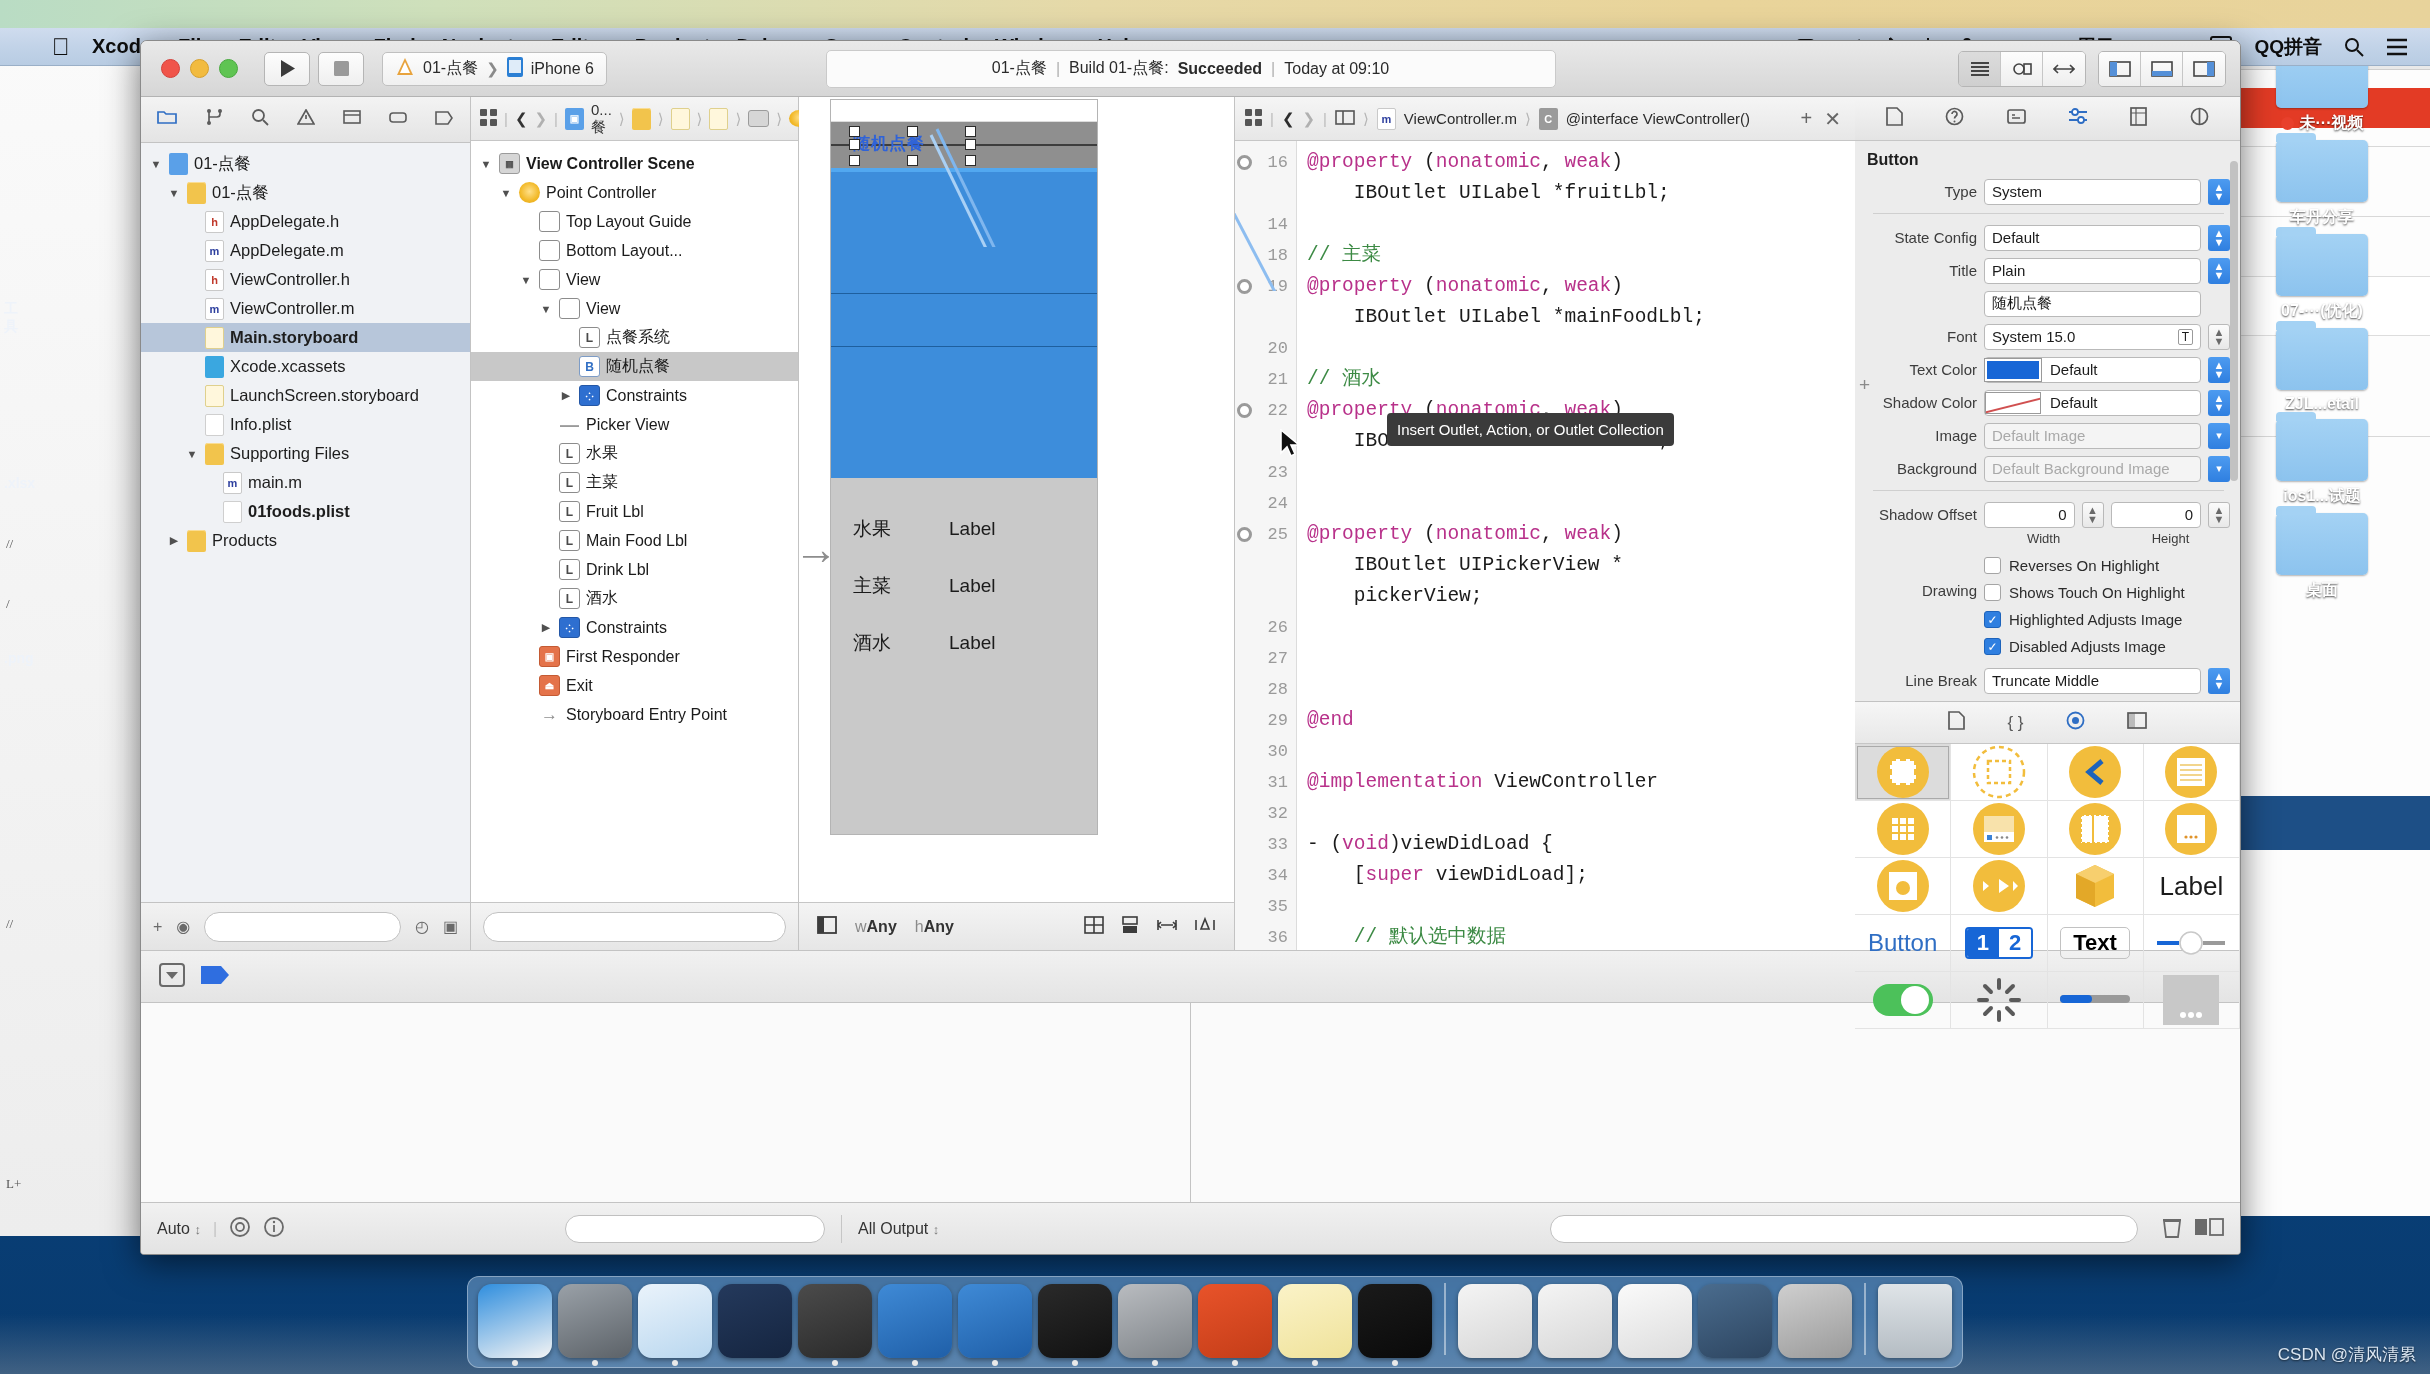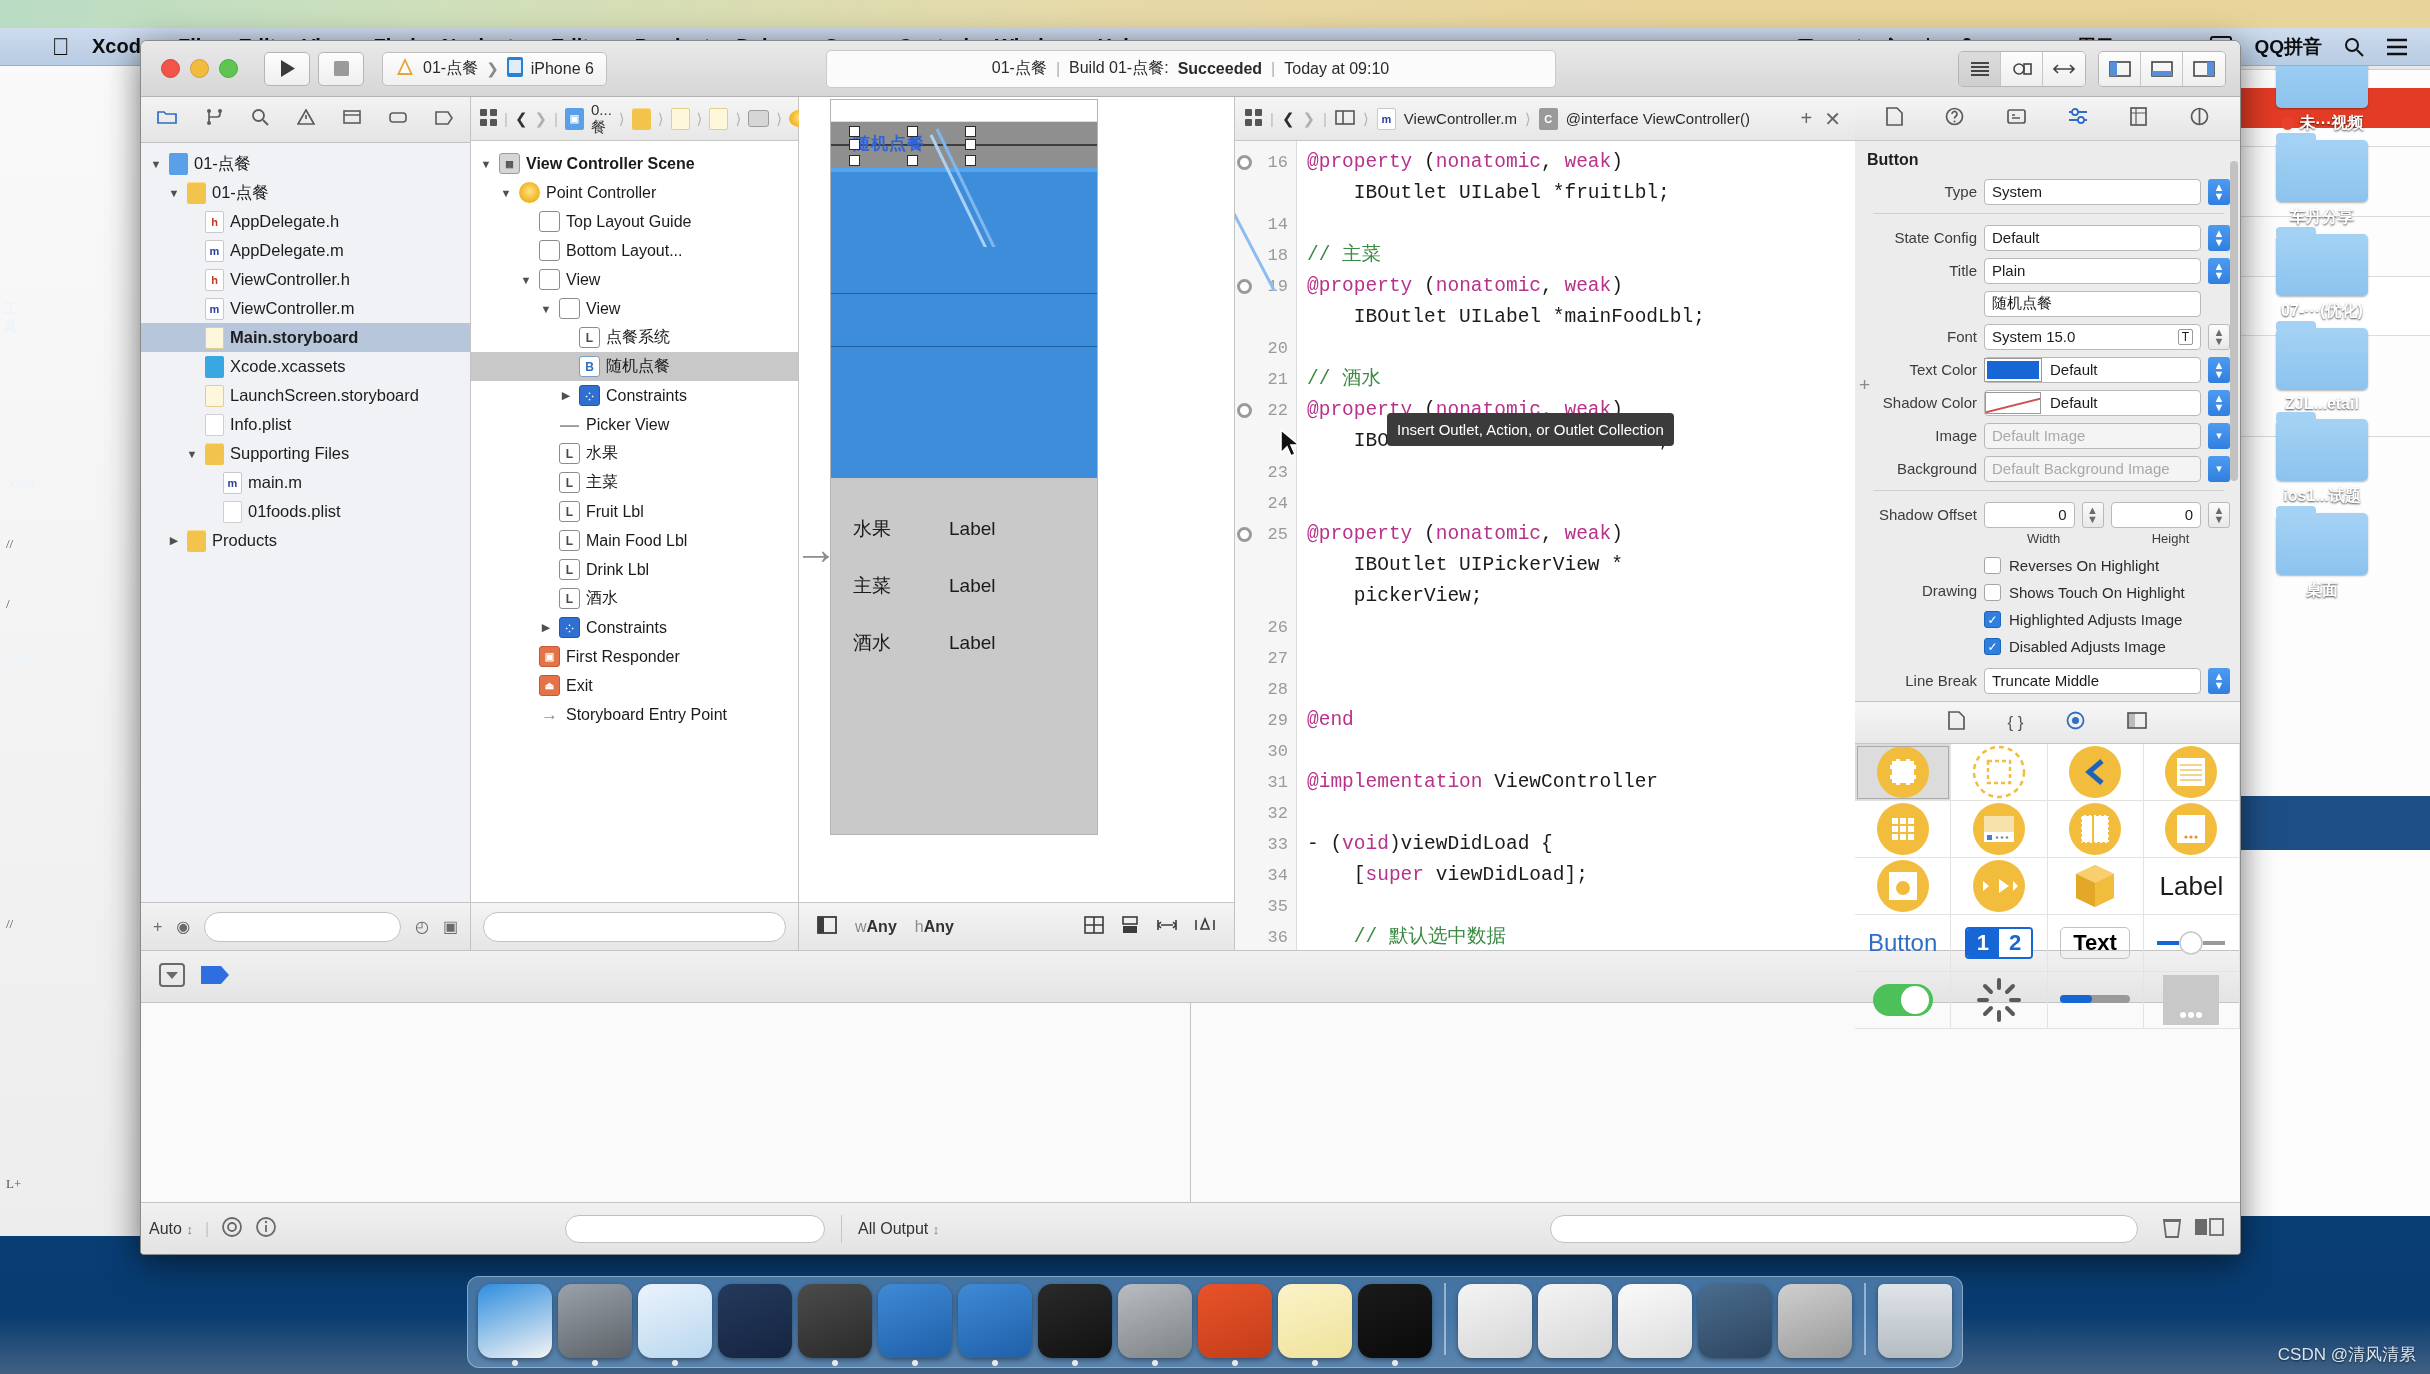--- a/index.html
+++ b/index.html
@@ -590,21 +590,21 @@
             <div class="row" style="padding-left: 44px;">
               <span class="tri">▼</span>
               <span class="fi folder"></span>
               <span>Supporting Files</span>
             </div>
             <div class="row" style="padding-left: 62px;">
               <span class="tri none"></span>
               <span class="fi m">m</span>
               <span>main.m</span>
             </div>
-            <div class="row" style="padding-left: 62px;">
+            <div class="row" style="padding-left: 62px; font-weight: bold;">
               <span class="tri none"></span>
               <span class="fi plist"></span>
               <span>01foods.plist</span>
             </div>
             <div class="row" style="padding-left: 26px;">
               <span class="tri">▶</span>
               <span class="fi folder"></span>
               <span>Products</span>
             </div>
           </div>
@@ -1274,21 +1274,21 @@
           </svg>
       </span>
     </div>
 
     <div id="debug">
       <div id="dbg-left"></div>
       <div id="dbg-right"></div>
     </div>
 
     <div id="statusbar">
-      <div class="sb-seg" style="width:700px;padding-left:8px;">
+      <div class="sb-seg" style="width:700px;">
         <span>
           <span>Auto</span>
           <span style="font-size:13px;color:#777;">↕</span>
         </span>
         <span style="color:#c4c4c4;">|</span>
         <span>
           <svg width="22" height="22" viewBox="0 0 22 22">
               <circle cx="11" cy="11" r="9" fill="none" stroke="#6a6a6a" stroke-width="1.8"></circle>
               <circle cx="11" cy="11" r="4" fill="none" stroke="#6a6a6a" stroke-width="1.8"></circle>
             </svg>

